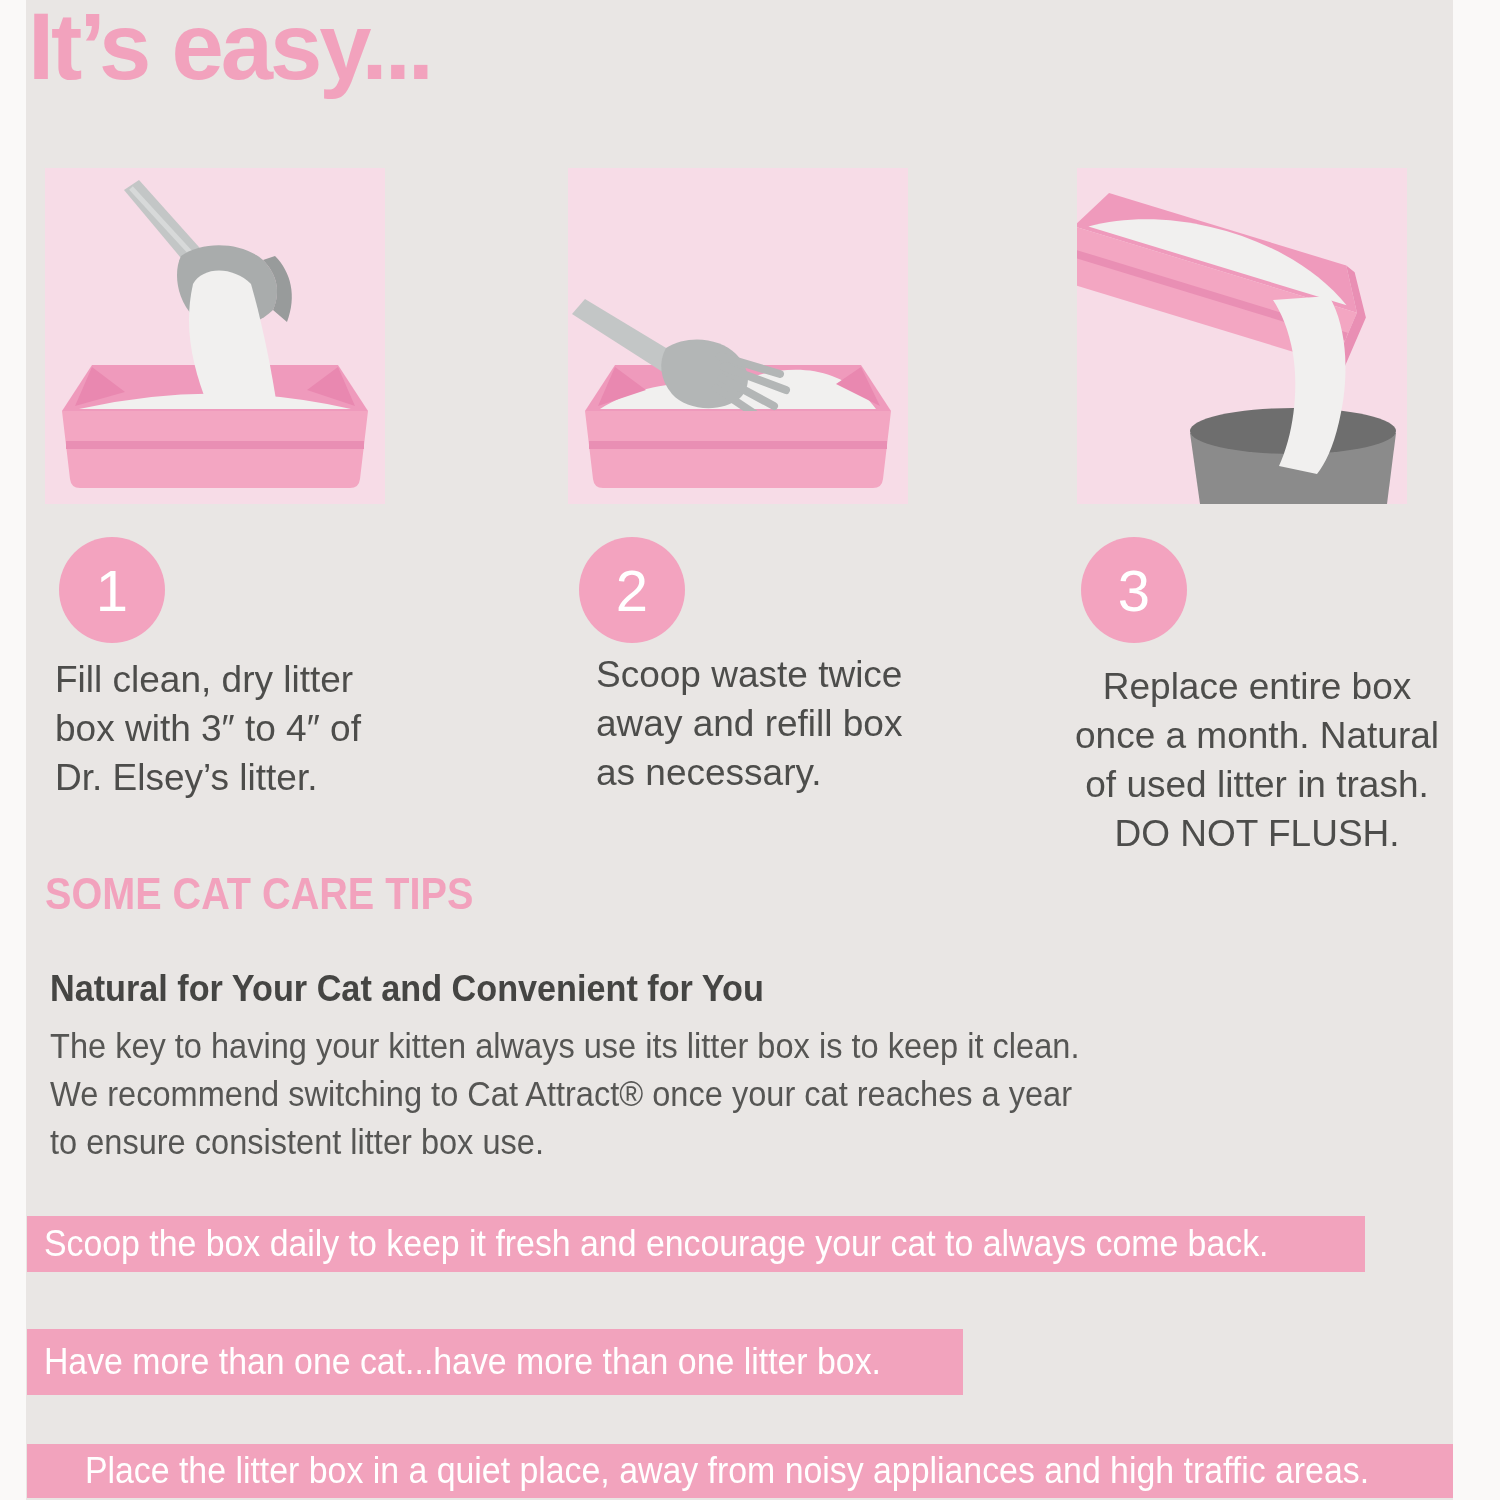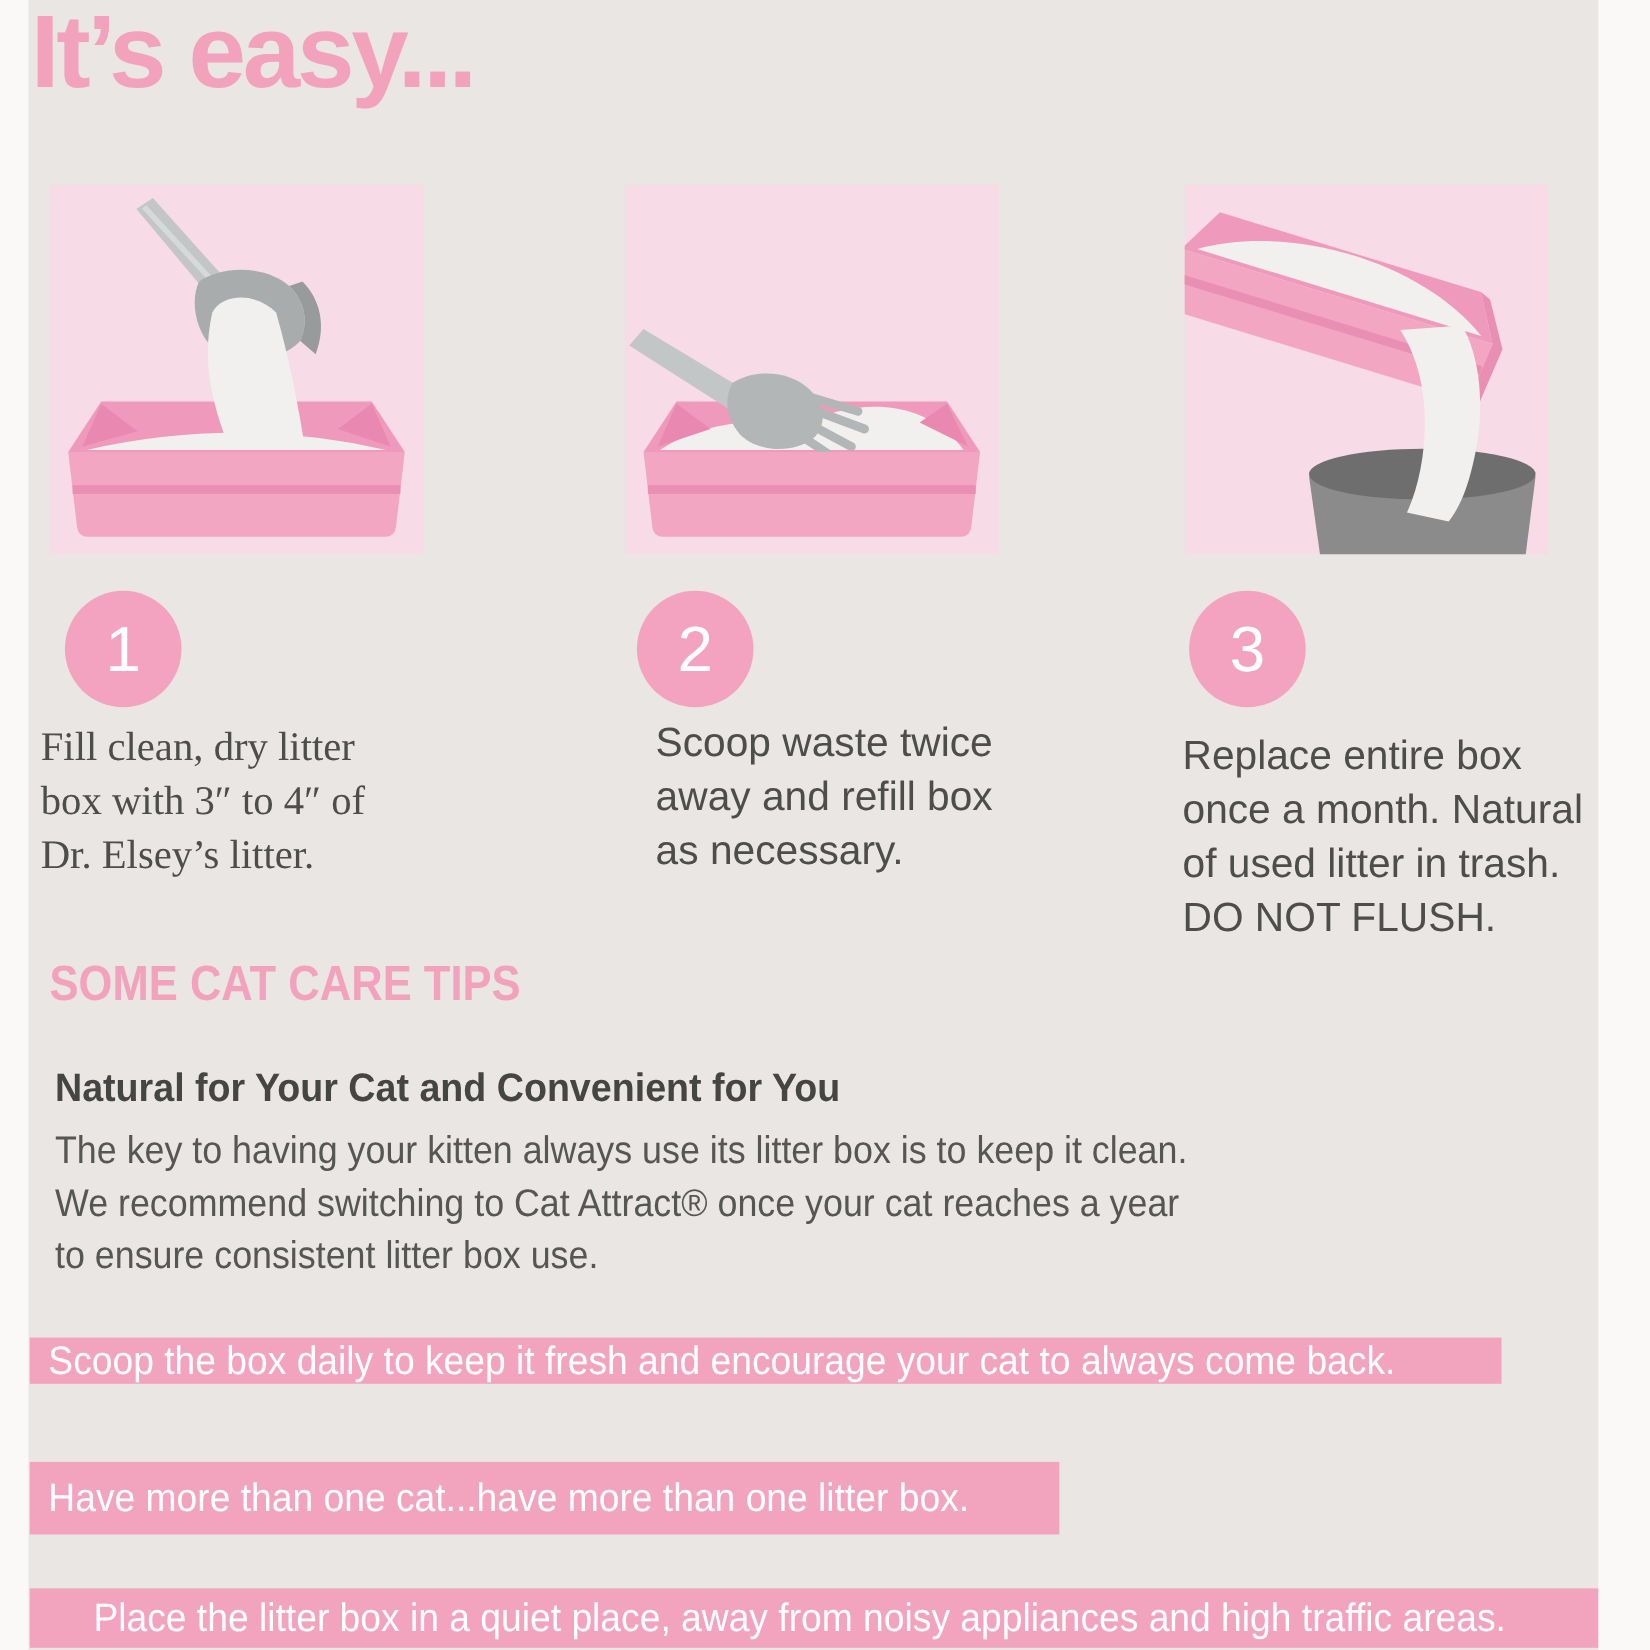--- a/index.html
+++ b/index.html
@@ -28,23 +28,23 @@
     background:#f3a3bf;color:#ffffff;display:flex;align-items:center;justify-content:center;
     font-size:58px;font-weight:400;
   }
   #circle-1{left:59px;}
   #circle-2{left:579px;}
   #circle-3{left:1081px;}
 
   .step-caption{
     position:absolute;color:#4d4d4b;font-size:37px;line-height:49px;white-space:nowrap;
   }
-  #caption-1{left:37px;top:655px;font-family:Liberation Serif, serif;}
+  #caption-1{left:55px;top:655px;}
   #caption-2{left:586px;top:650px;margin-left:10px;}
-  #caption-3{left:1075px;top:662px;}
+  #caption-3{left:1075px;top:662px;text-align:center;}
 
   .tips-heading{
     position:absolute;left:45px;top:868px;font-size:45px;font-weight:700;
     color:#f2a2bd;letter-spacing:0px;transform:scaleX(0.88);transform-origin:left top;
     white-space:nowrap;
   }
   .tips-subheading{
     position:absolute;left:50px;top:968px;font-size:36px;font-weight:700;color:#454543;
     transform:scaleX(0.95);transform-origin:left top;white-space:nowrap;
   }
@@ -53,21 +53,21 @@
     transform:scaleX(0.93);transform-origin:left top;white-space:nowrap;
   }
   .tip-bar{
     position:absolute;left:27px;background:#f2a3bd;color:#ffffff;
     display:flex;align-items:center;overflow:hidden;
   }
   .tip-bar span{
     font-size:36px;padding-left:18px;white-space:nowrap;
     transform:scaleX(0.94);transform-origin:left center;
   }
-  #tip-bar-1{top:1216px;width:1338px;height:42px;}
+  #tip-bar-1{top:1216px;width:1338px;height:56px;}
   #tip-bar-2{top:1329px;width:936px;height:66px;}
   #tip-bar-3{top:1444px;width:1416px;height:54px;padding-left:41px;}
 </style>
 </head>
 <body>
 
 <div class="canvas">
 
   <div class="page-title">It’s easy...</div>
 

